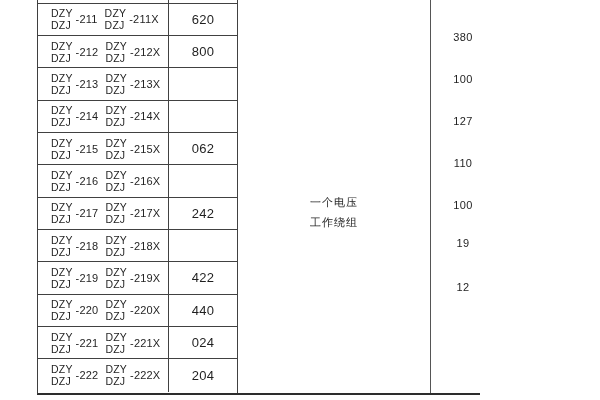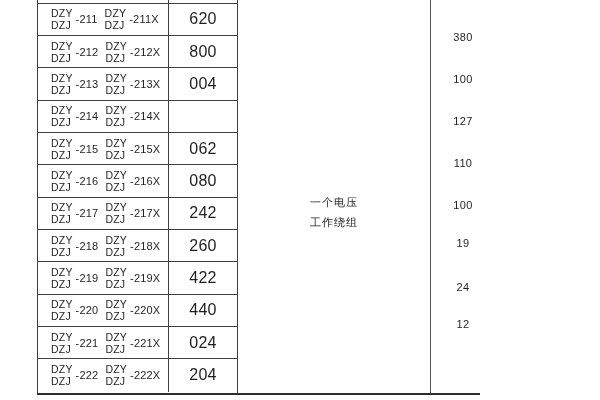--- a/index.html
+++ b/index.html
@@ -14,21 +14,21 @@
     border-right:1.4px solid #8f8f8f;
     border-bottom:2.6px solid #2d2d2d;
     background:#fff;
   }
 
   
   .col-models { width:200px; border-right:1px solid #414141; display:flex; flex-direction:column; }
   .row { flex:0 0 32.33px; height:32.33px; border-bottom:1px solid #414141; display:flex; }
   .row:last-child { border-bottom:none; }
   .cell-m { width:131px; border-right:1px solid #414141; display:flex; align-items:center; padding-left:13px; }
-  .cell-c { flex:1; display:flex; align-items:center; justify-content:center; font-size:16px; letter-spacing:.3px; }
+  .cell-c { flex:1; display:flex; align-items:center; justify-content:center; font-size:13px; letter-spacing:.3px; }
   .stk { display:flex; flex-direction:column; font-size:10.5px; line-height:12px; letter-spacing:.2px; }
   .sfx { font-size:11px; margin-left:3px; letter-spacing:.2px; }
   .s2 { margin-left:7px; }
 
   
   .col-mid { width:193px; border-right:1px solid #555; position:relative; font-size:11px; }
   .mid-line { position:absolute; left:0; width:100%; text-align:center; line-height:14px; letter-spacing:1px; }
   .mid-line.l1 { top:224px; }
   .mid-line.l2 { top:244px; }
 
@@ -92,21 +92,20 @@
               <span>DZY</span>
               <span>DZJ</span>
             </span>
           <span class="sfx">-213</span>
           <span class="stk s2">
               <span>DZY</span>
               <span>DZJ</span>
             </span>
           <span class="sfx">-213X</span>
         </div>
-        <div class="cell-c">004</div>
       </div>
 
       <div class="row">
         <div class="cell-m">
           <span class="stk">
               <span>DZY</span>
               <span>DZJ</span>
             </span>
           <span class="sfx">-214</span>
           <span class="stk s2">
@@ -139,21 +138,20 @@
               <span>DZY</span>
               <span>DZJ</span>
             </span>
           <span class="sfx">-216</span>
           <span class="stk s2">
               <span>DZY</span>
               <span>DZJ</span>
             </span>
           <span class="sfx">-216X</span>
         </div>
-        <div class="cell-c">080</div>
       </div>
 
       <div class="row">
         <div class="cell-m">
           <span class="stk">
               <span>DZY</span>
               <span>DZJ</span>
             </span>
           <span class="sfx">-217</span>
           <span class="stk s2">
@@ -171,21 +169,20 @@
               <span>DZY</span>
               <span>DZJ</span>
             </span>
           <span class="sfx">-218</span>
           <span class="stk s2">
               <span>DZY</span>
               <span>DZJ</span>
             </span>
           <span class="sfx">-218X</span>
         </div>
-        <div class="cell-c">260</div>
       </div>
 
       <div class="row">
         <div class="cell-m">
           <span class="stk">
               <span>DZY</span>
               <span>DZJ</span>
             </span>
           <span class="sfx">-219</span>
           <span class="stk s2">
@@ -252,20 +249,19 @@
       <div class="mid-line l2">工作绕组</div>
     </div>
 
     <div class="col-v">
       <span class="vv">380</span>
       <span class="vv">100</span>
       <span class="vv">127</span>
       <span class="vv">110</span>
       <span class="vv">100</span>
       <span class="vv">19</span>
-      <span class="vv">24</span>
       <span class="vv">12</span>
     </div>
 
     <div class="col-e"></div>
 
   </div>
 </div>
 
 </body></html>

